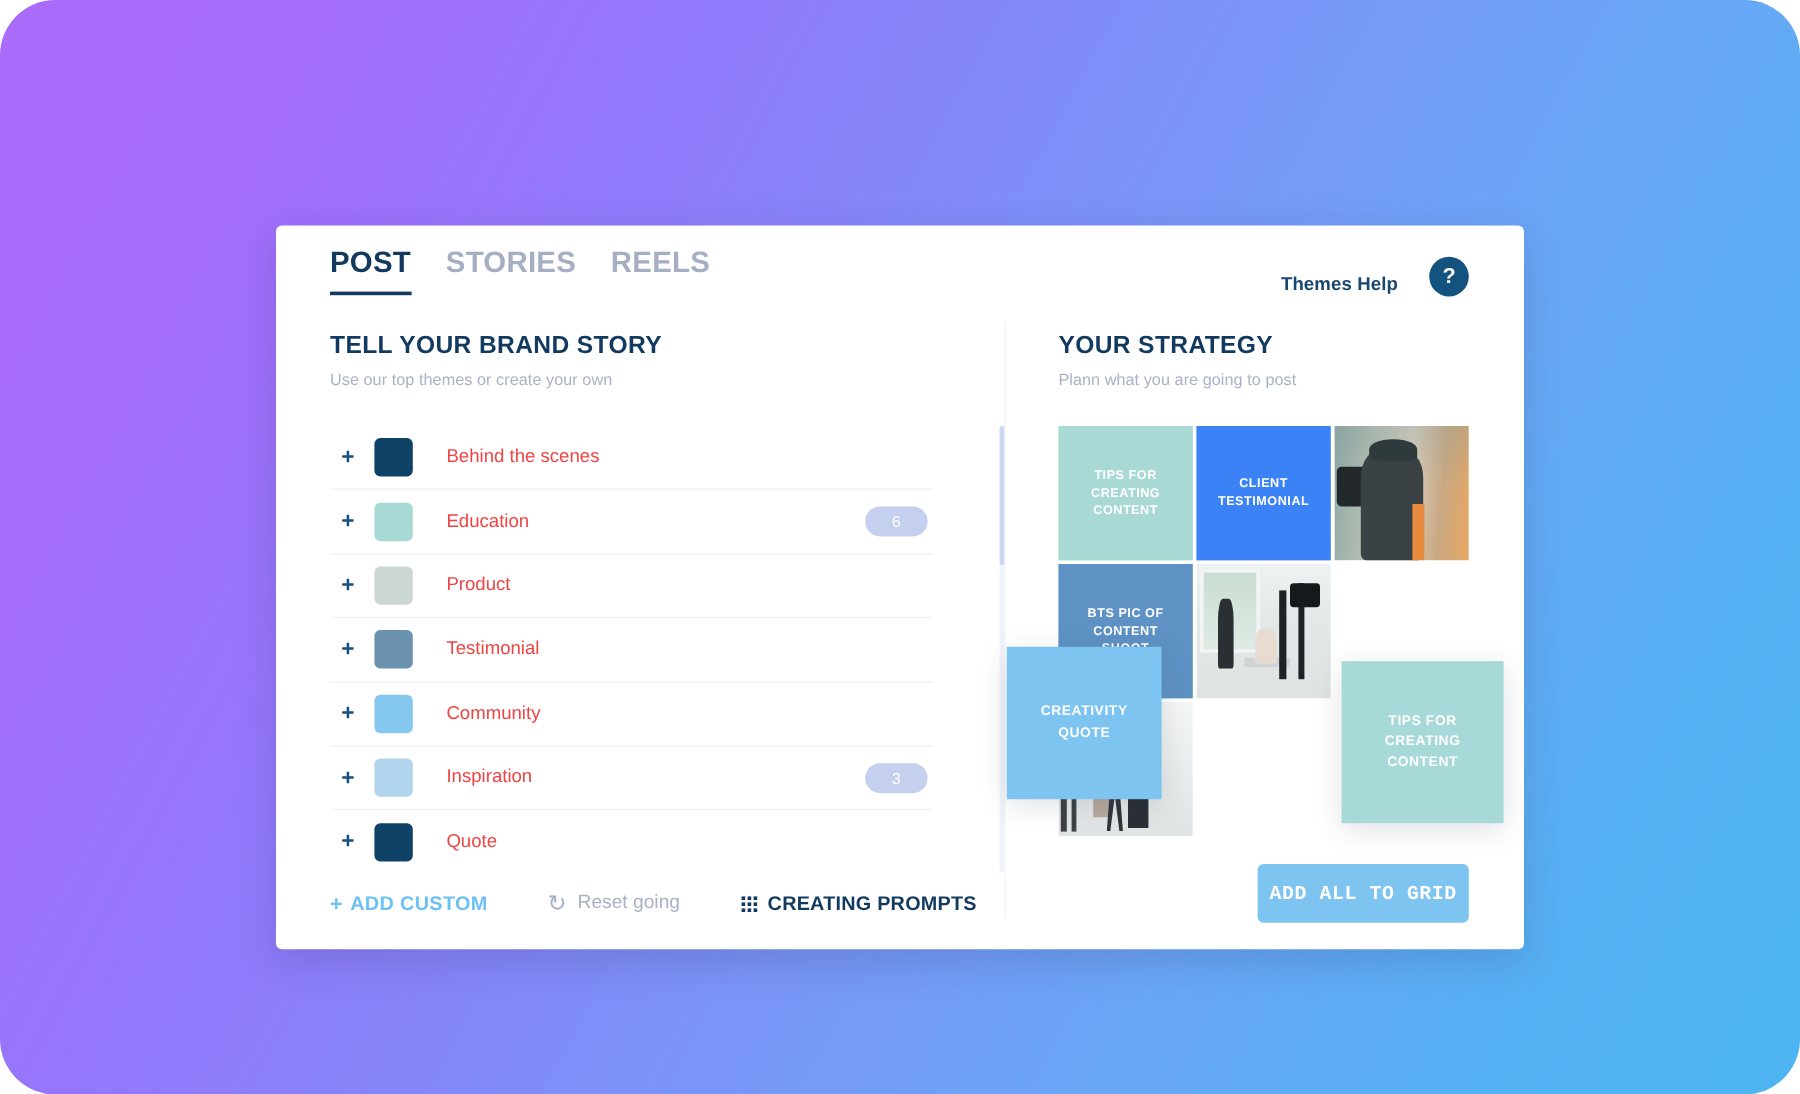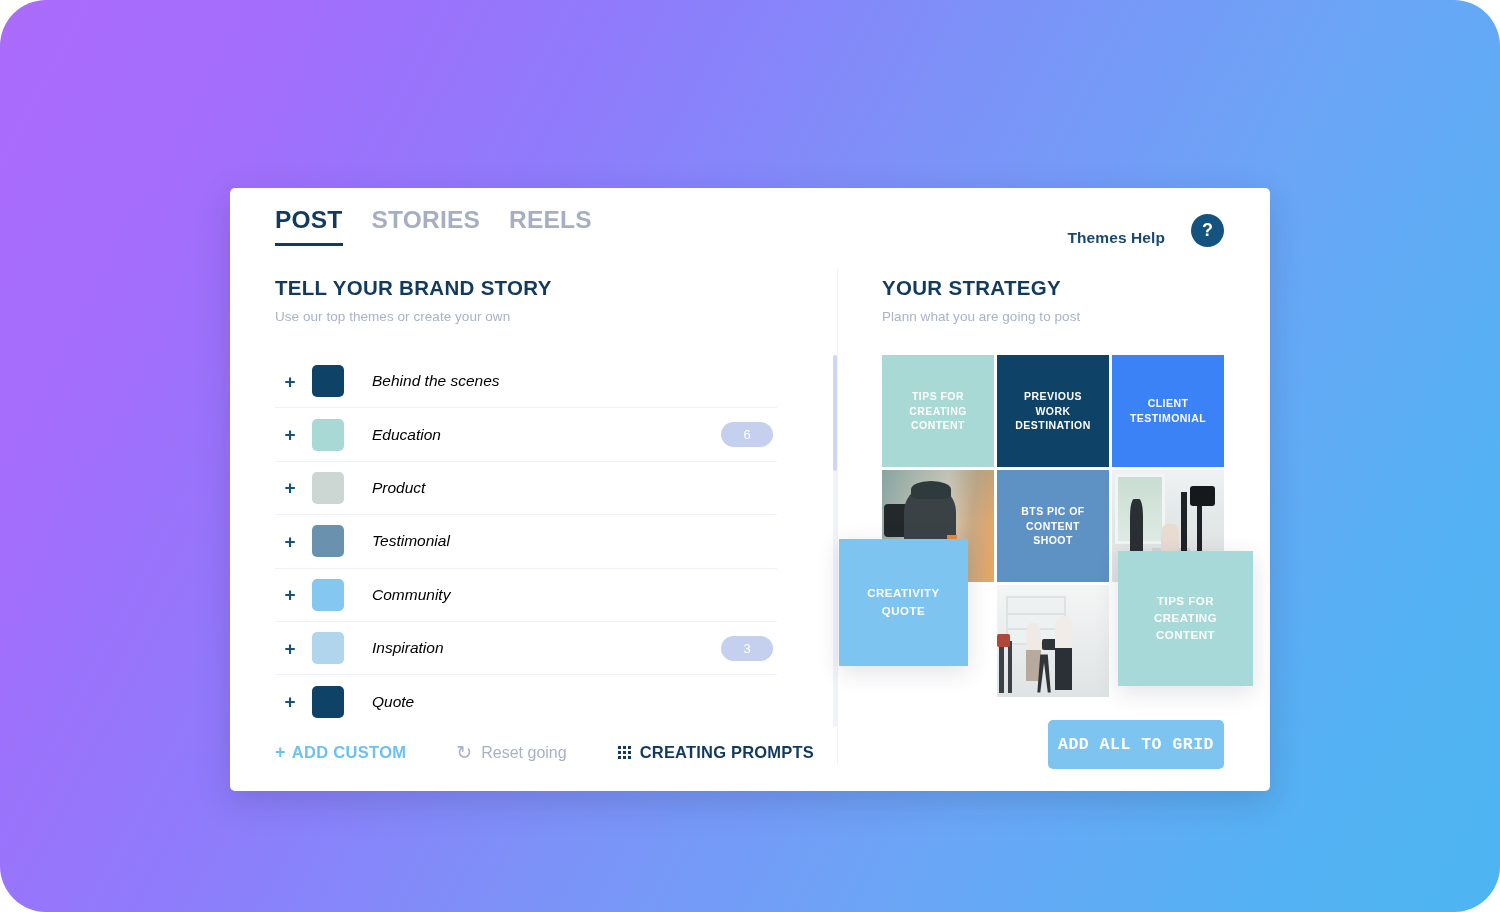--- a/index.html
+++ b/index.html
@@ -134,23 +134,22 @@
   }
   .swatch {
     width: 32px; height: 32px;
     border-radius: 5px;
     flex: 0 0 32px;
     margin-left: 7px;
   }
   .theme-label {
     margin-left: 28px;
     font-size: 15.5px;
-    color: #000000;
+    color: #ef4444;
     flex: 1 1 auto;
-    font-style: italic;
   }
   .count-badge {
     width: 52px; height: 25px;
     border-radius: 13px;
     background: #c5cfee;
     color: #ffffff;
     font-size: 13px;
     display: flex;
     align-items: center;
     justify-content: center;
@@ -521,25 +520,20 @@
   <div id="right-panel">
     <div class="panel-title">YOUR STRATEGY</div>
     <div class="panel-sub">Plann what you are going to post</div>
   </div>
 
   <div id="strategy-grid">
       <div class="grid-cell" style="background: rgb(168, 217, 213);">
         <span class="cell-text">TIPS FOR
 CREATING
 CONTENT</span>
-      </div>
-      <div class="grid-cell" style="background: rgb(14, 66, 102);">
-        <span class="cell-text">PREVIOUS
-WORK
-DESTINATION</span>
       </div>
       <div class="grid-cell" style="background: #3b82f6;">
         <span class="cell-text">CLIENT
 TESTIMONIAL</span>
       </div>
       <div class="grid-cell">
         <div class="photo photo-a">
           <div class="cam"></div>
           <div class="fig"></div>
           <div class="cap"></div>

